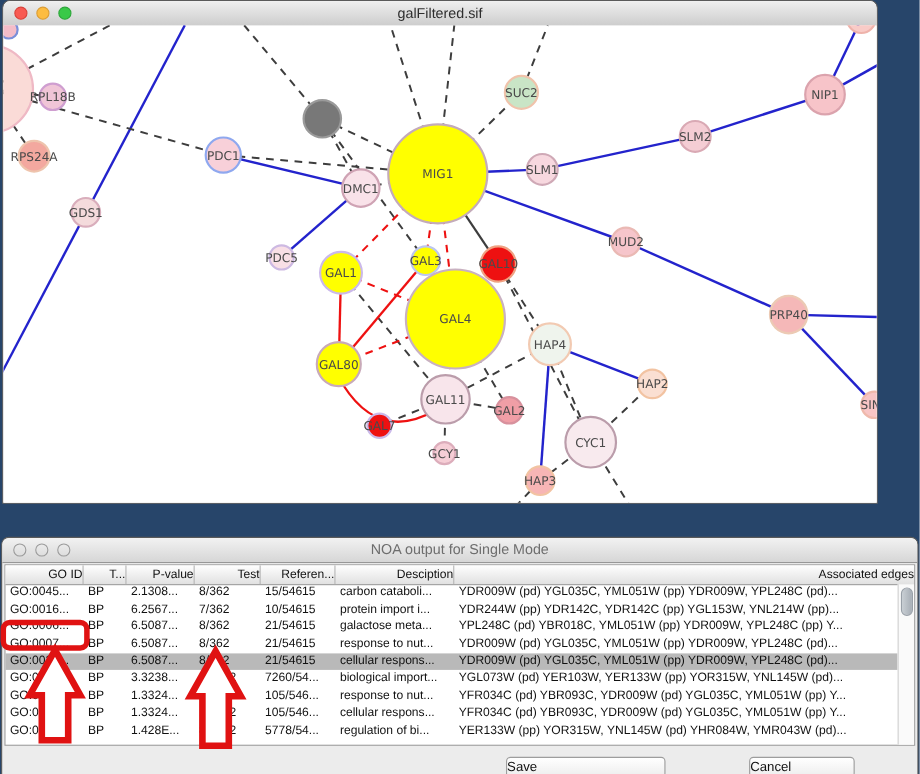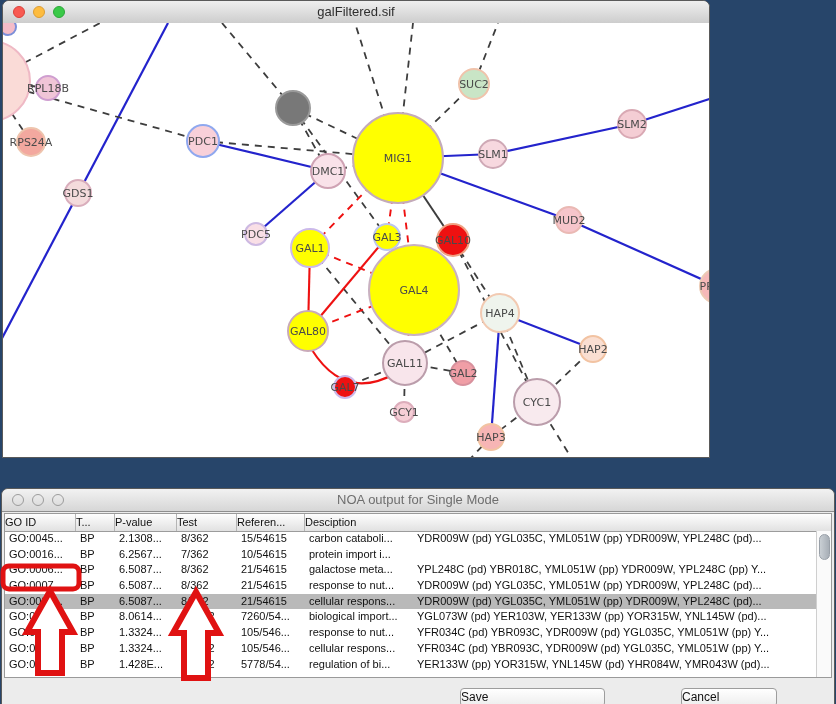--- a/index.html
+++ b/index.html
@@ -1,39 +1,39 @@
 <!DOCTYPE html>
 <html><head>
 <meta charset="utf-8">
 <style>
   html,body{margin:0;padding:0}
   body{width:836px;height:704px;position:relative;background:#27456a;
        font-family:"Liberation Sans",sans-serif;overflow:hidden}
   .win{position:absolute;overflow:hidden}
-  #win1{left:2px;top:0;width:708px;height:458px;background:#fff;
+  #win1{left:2px;top:0;width:796px;height:458px;background:#fff;
         border:1px solid #5a5a5a;border-radius:7px 7px 0 0;box-sizing:border-box}
   #win2{left:1px;top:488px;width:834px;height:242px;background:#ececec;
         border:1px solid #5a5a5a;border-radius:7px 7px 0 0;box-sizing:border-box}
   .titlebar{height:22px;background:linear-gradient(#efefef,#cdcdcd);
         border-bottom:1px solid #8e8e8e;position:relative;text-align:center;
         line-height:22px;font-size:13px;color:#2e2e2e;border-radius:6px 6px 0 0}
   .titlebar.inactive{color:#6e6e6e;background:linear-gradient(#f2f2f2,#d6d6d6)}
   .tl{position:absolute;top:5px;width:12px;height:12px;border-radius:50%;box-sizing:border-box}
   .tl.r{left:10px;background:#f85a52;border:1px solid #d9423a}
   .tl.y{left:30px;background:#fdbc40;border:1px solid #dc9d34}
   .tl.g{left:50px;background:#3ac948;border:1px solid #2da73a}
   .tl.hollow{background:transparent;border:1.5px solid #9b9b9b}
   #canvas{position:absolute;left:0;top:22px;width:830px;height:436px;background:#fff}
   #net{display:block}
   #net text{font-family:"DejaVu Sans","Liberation Sans",sans-serif;font-size:11px;fill:#4a4a4a}
   #tablewrap{position:absolute;left:2px;right:2px;top:24px;height:165px;background:#fff;
         border:1px solid #9a9a9a;box-sizing:border-box}
   #thead{display:flex;height:17px;background:linear-gradient(#fefefe,#e1e1e1);
         border-bottom:1px solid #9c9c9c;font-size:11px;color:#111}
-  .hc{flex:none;border-right:1px solid #b5b5b5;text-align:left;overflow:hidden;
+  .hc{flex:none;border-right:1px solid #b5b5b5;text-align:right;overflow:hidden;
         white-space:nowrap;line-height:16px;box-sizing:border-box}
   .hc:last-child{border-right:none}
   #tbody{position:absolute;left:0;right:15px;top:17px}
   .trow{display:flex;height:15.7px;font-size:11px;line-height:15.6px;color:#111;white-space:nowrap}
   .trow.sel{background:#b9b9b9}
   .td{flex:none;overflow:hidden;padding-left:4px;box-sizing:border-box}
   .c0{width:71px}.c1{width:39px}.c2{width:62px}.c3{width:60px}.c4{width:68px}.c5{width:108px}
   .c6{flex:1 1 auto;width:auto}
   #vscroll{position:absolute;right:0;top:17px;bottom:0;width:15px;background:#fafafa;
         border-left:1px solid #cfcfcf;box-sizing:border-box}
@@ -248,38 +248,40 @@
     <span>NOA output for Single Mode</span>
   </div>
   <div id="tablewrap">
     <div id="thead">
         <div class="hc c0">GO ID</div>
         <div class="hc c1">T...</div>
         <div class="hc c2">P-value</div>
         <div class="hc c3">Test</div>
         <div class="hc c4">Referen...</div>
         <div class="hc c5">Desciption</div>
+        <div class="hc c6">Associated edges</div>
       </div>
     <div id="tbody">
         <div class="trow">
           <div class="td c0">GO:0045...</div>
           <div class="td c1">BP</div>
           <div class="td c2">2.1308...</div>
           <div class="td c3">8/362</div>
           <div class="td c4">15/54615</div>
           <div class="td c5">carbon cataboli...</div>
           <div class="td c6">YDR009W (pd) YGL035C, YML051W (pp) YDR009W, YPL248C (pd)...</div>
         </div>
         <div class="trow">
           <div class="td c0">GO:0016...</div>
           <div class="td c1">BP</div>
           <div class="td c2">6.2567...</div>
           <div class="td c3">7/362</div>
           <div class="td c4">10/54615</div>
           <div class="td c5">protein import i...</div>
+          <div class="td c6">YDR244W (pp) YDR142C, YDR142C (pp) YGL153W, YNL214W (pp)...</div>
         </div>
         <div class="trow">
           <div class="td c0">GO:0006...</div>
           <div class="td c1">BP</div>
           <div class="td c2">6.5087...</div>
           <div class="td c3">8/362</div>
           <div class="td c4">21/54615</div>
           <div class="td c5">galactose meta...</div>
           <div class="td c6">YPL248C (pd) YBR018C, YML051W (pp) YDR009W, YPL248C (pp) Y...</div>
         </div>
@@ -297,21 +299,21 @@
           <div class="td c1">BP</div>
           <div class="td c2">6.5087...</div>
           <div class="td c3">8/362</div>
           <div class="td c4">21/54615</div>
           <div class="td c5">cellular respons...</div>
           <div class="td c6">YDR009W (pd) YGL035C, YML051W (pp) YDR009W, YPL248C (pd)...</div>
         </div>
         <div class="trow">
           <div class="td c0">GO:0065...</div>
           <div class="td c1">BP</div>
-          <div class="td c2">8.0614...</div>
+          <div class="td c2">3.3238...</div>
           <div class="td c3">94/362</div>
           <div class="td c4">7260/54...</div>
           <div class="td c5">biological import...</div>
           <div class="td c6">YGL073W (pd) YER103W, YER133W (pp) YOR315W, YNL145W (pd)...</div>
         </div>
         <div class="trow">
           <div class="td c0">GO:0031...</div>
           <div class="td c1">BP</div>
           <div class="td c2">1.3324...</div>
           <div class="td c3">14/362</div>

